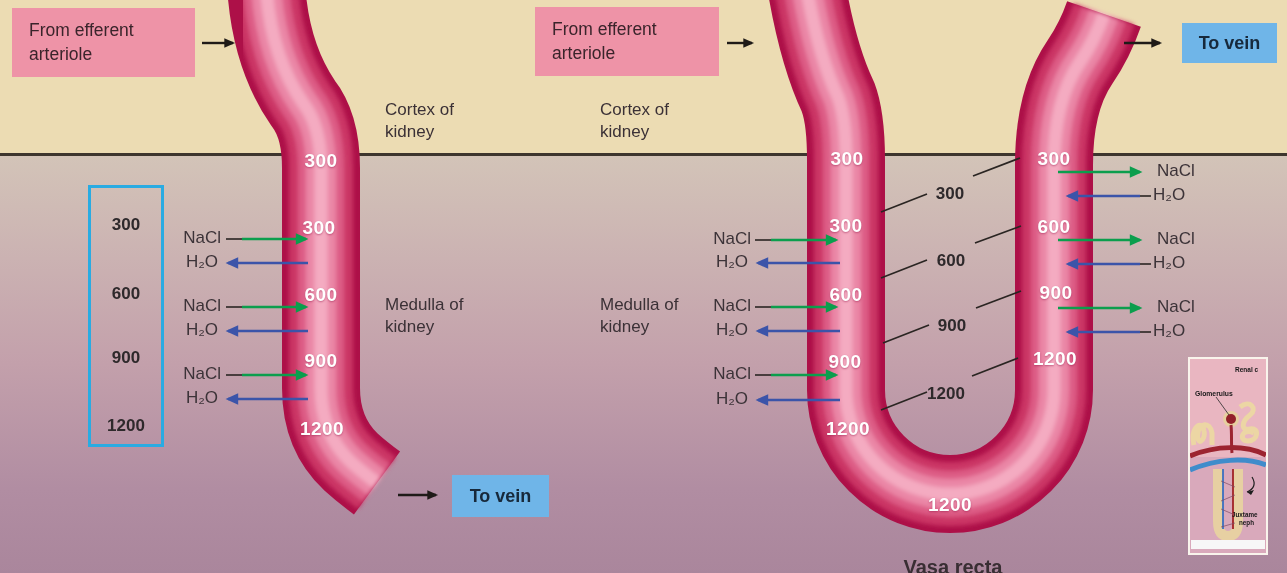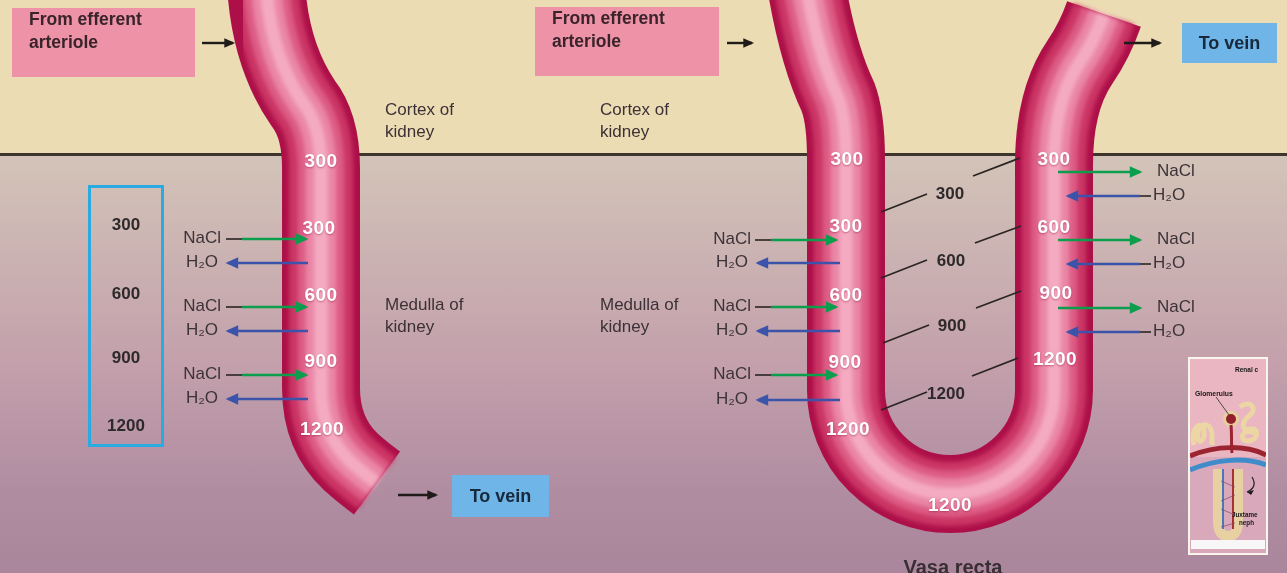--- a/index.html
+++ b/index.html
@@ -13,22 +13,22 @@
   .txt{position:absolute;z-index:2;color:#3b3136;white-space:pre;}
   .c{transform:translate(-50%,-50%);margin-top:9px;}
   .r{transform:translate(-100%,-50%);}
   .l{transform:translate(0,-50%);}
   .num-white{font-weight:700;font-size:19px;color:#ffffff;letter-spacing:.4px;
              text-shadow:0 1px 2px rgba(150,20,70,.5);}
   .num-dark{font-weight:700;font-size:17px;color:#2e292b;}
   .exch{font-weight:400;font-size:17px;color:#3c3338;}
   .area-label{width:95px;font-size:17px;line-height:1.28;color:#3b3136;z-index:2;position:absolute;white-space:normal;}
   .pink-box{position:absolute;z-index:2;background:#ee93a7;color:#3a242b;
-            font-weight:700;font-size:17.5px;line-height:1.32;
-            display:flex;padding-left:17px;box-sizing:border-box;white-space:normal;}
+            font-weight:400;font-size:17.5px;line-height:1.32;
+            display:flex;align-items:center;padding-left:17px;box-sizing:border-box;white-space:normal;}
   .blue-box{position:absolute;z-index:2;background:#6fb5e8;color:#17293b;
             font-weight:700;font-size:18px;display:flex;align-items:center;justify-content:center;}
   .legend-box{position:absolute;z-index:2;border:3px solid #29abe2;box-sizing:border-box;}
   .vasa-label{font-weight:700;font-size:20px;color:#392e33;}
   #thumb{position:absolute;left:1188px;top:357px;width:80px;height:198px;z-index:3;
          border:2px solid #f9f4ec;box-sizing:border-box;overflow:hidden;}
   .tt{font-family:"Liberation Sans",sans-serif;font-weight:700;fill:#181818;}
 </style>
 </head>
 <body>

